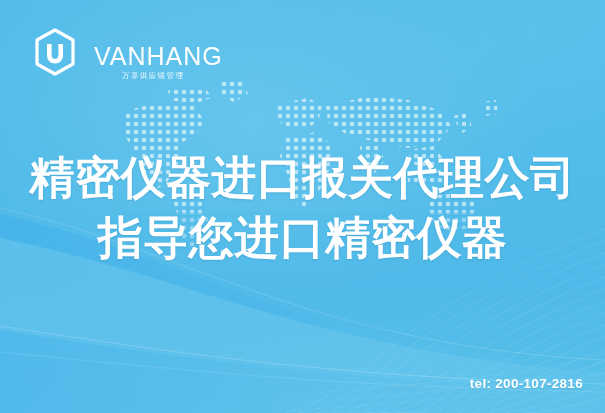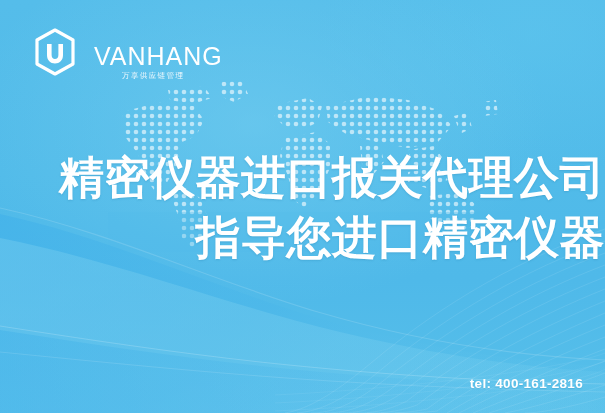--- a/index.html
+++ b/index.html
@@ -96,21 +96,21 @@
     line-height: 1;
     white-space: nowrap;
   }
 
   
   #headline {
     position: absolute;
     left: 0;
     top: 148px;
     width: 605px;
-    text-align: right;
+    text-align: center;
   }
   .headline-line {
     color: #ffffff;
     font-weight: bold;
     white-space: nowrap;
     text-shadow: 0 1px 2px rgba(40,130,175,0.30);
   }
   #headline-line-1 {
     font-size: 45px;
     letter-spacing: 0.5px;
@@ -261,15 +261,15 @@
       <span id="logo-wordmark">VANHANG</span>
       <span id="logo-sub">万享供应链管理</span>
     </span>
   </div>
 
   <div id="headline">
     <div id="headline-line-1" class="headline-line">精密仪器进口报关代理公司</div>
     <div id="headline-line-2" class="headline-line">指导您进口精密仪器</div>
   </div>
 
-  <div id="phone">tel: 400-161-2816</div>
+  <div id="phone">tel: 200-107-2816</div>
 
 </div>
 
 </body></html>

